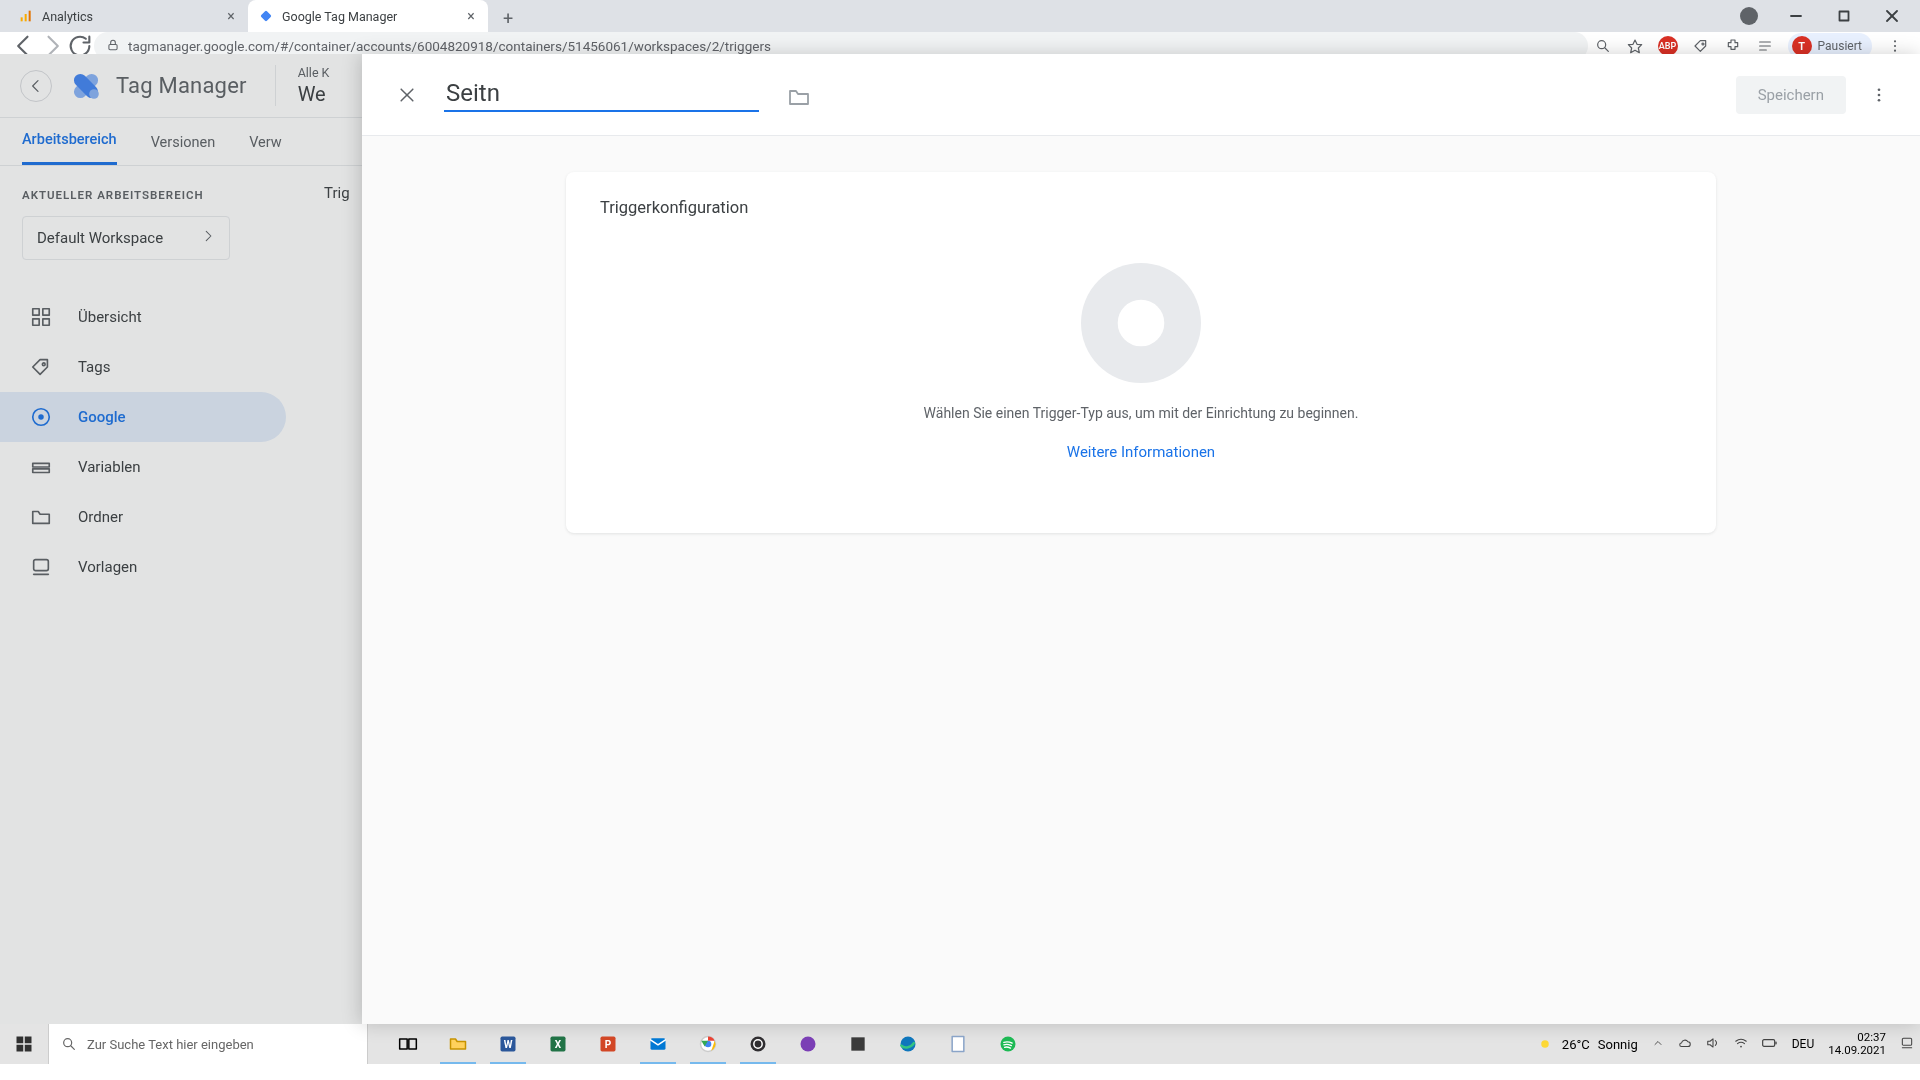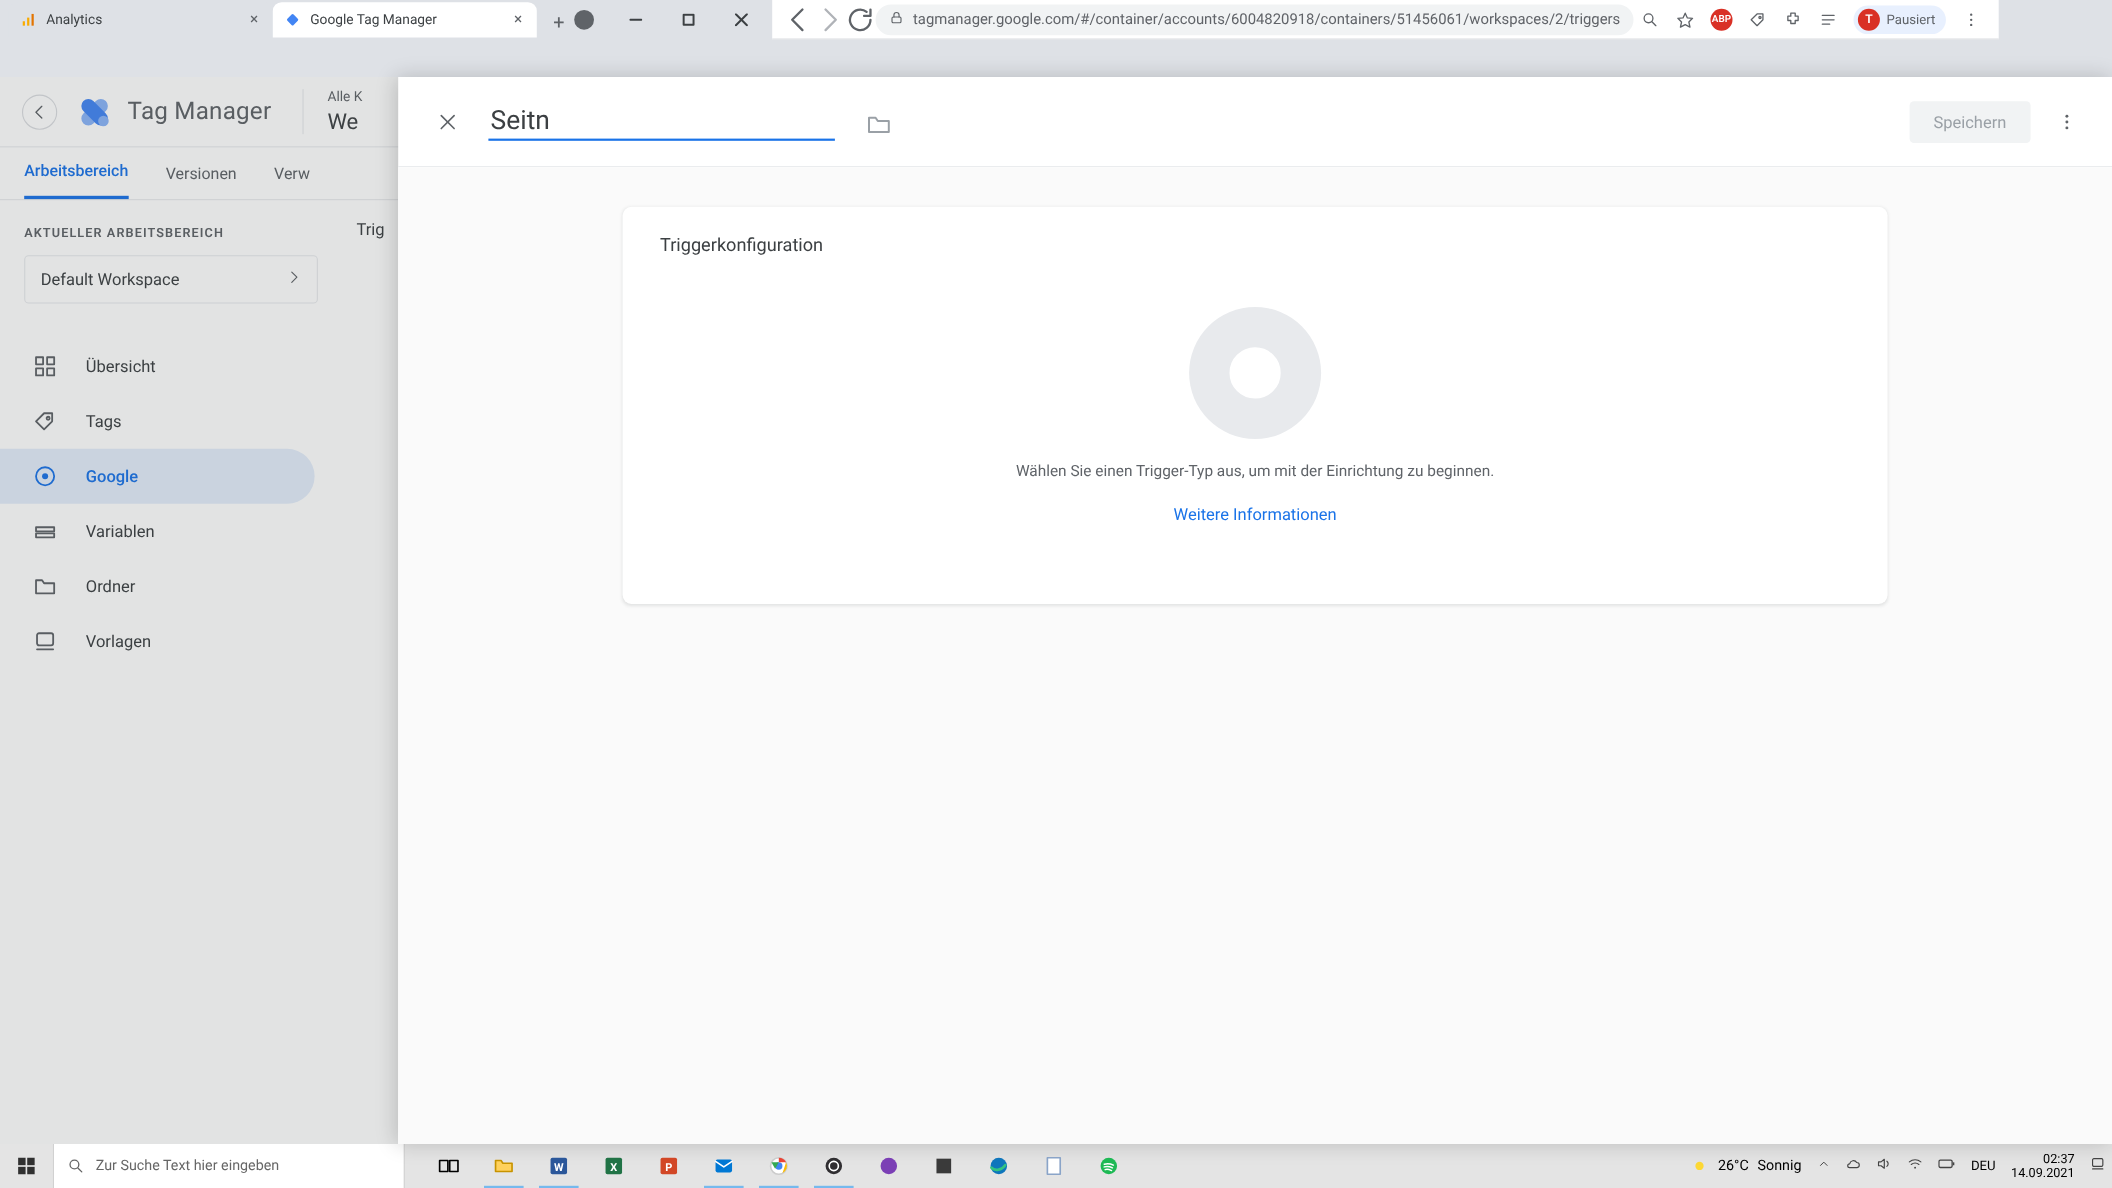--- a/index.html
+++ b/index.html
@@ -1,19 +1,19 @@
 <!DOCTYPE html>
 <html><head>
 <meta charset="utf-8">
 <style>
   * { box-sizing: border-box; margin: 0; padding: 0; font-family: 'Segoe UI', Roboto, Arial, sans-serif; }
   html, body { width: 1920px; height: 1080px; overflow: hidden; background: #fff; }
 
   
-  .chrome-top { height: 70px; background: #dee1e6; display: flex; }
+  .chrome-top { height: 54px; background: #dee1e6; display: flex; flex-direction: column; }
   .tabstrip { height: 34px; display: flex; align-items: flex-end; padding-left: 8px; gap: 0; }
   .tab { height: 32px; min-width: 240px; display: flex; align-items: center; padding: 0 10px; font-size: 12.5px; color: #3c4043; border-top-left-radius: 8px; border-top-right-radius: 8px; gap: 8px; position: relative; }
   .tab.inactive { background: #dee1e6; }
   .tab.active { background: #fff; }
   .tab .favicon { width: 16px; height: 16px; display:flex; align-items:center; justify-content:center; }
   .tab .tab-title { flex: 1; white-space: nowrap; overflow: hidden; text-overflow: ellipsis; }
   .tab .tab-close { width:14px; height:14px; color:#5f6368; display:flex; align-items:center; justify-content:center; font-size:14px; }
   .newtab { width:28px; height:28px; margin-left:6px; display:flex; align-items:center; justify-content:center; color:#5f6368; font-size:18px; border-radius:50%; }
   .win-controls { margin-left:auto; display:flex; align-items:center; height:32px; padding-right:6px; gap: 4px;}
   .win-controls .wc { width:44px; height:28px; display:flex; align-items:center; justify-content:center; color:#3c4043; }
@@ -45,21 +45,21 @@
   .path-block{ margin-left:28px; border-left:1px solid #e8eaed; padding-left:22px;}
   .path-sm{font-size:12.5px;color:#5f6368;}
   .path-lg{font-size:20px;color:#3c4043;margin-top:2px;}
 
   .gtm-tabs { height:48px; display:flex; align-items:flex-end; padding-left:22px; gap:34px; border-bottom:1px solid #e8eaed; font-size:14.5px; color:#5f6368;}
   .gtm-tab{ padding-bottom:14px; }
   .gtm-tab.active{ color:#1a73e8; border-bottom:3px solid #1a73e8; font-weight:500;}
 
   .workspace-block{ padding:22px 22px 6px; }
   .ws-label{ font-size:11.5px; letter-spacing:1px; color:#5f6368; font-weight:600;}
-  .ws-selector{ margin-top:14px; width:267px; height:44px; border:1px solid #e8eaed; border-radius:4px; display:flex; align-items:center; justify-content:space-between; padding:16px 14px; font-size:15px; color:#3c4043;}
+  .ws-selector{ margin-top:14px; width:208px; height:44px; border:1px solid #e8eaed; border-radius:4px; display:flex; align-items:center; justify-content:space-between; padding:16px 14px; font-size:15px; color:#3c4043;}
   .ws-selector .chev{color:#5f6368;}
 
   .sidenav { margin-top:26px; width:286px; }
   .sn-item { height:50px; display:flex; align-items:center; padding-left:30px; gap:26px; font-size:15px; color:#3c4043; border-top-right-radius:25px; border-bottom-right-radius:25px;}
   .sn-item.active { background:#e3edfb; color:#1a73e8; font-weight:500;}
   .sn-item .ic{width:22px;height:22px;color:#5f6368;display:flex;align-items:center;justify-content:center;}
   .sn-item.active .ic{color:#1a73e8;}
 
   .main-partial-card{ position:absolute; left:324px; top:130px; font-size:15px; color:#3c4043;}
 

